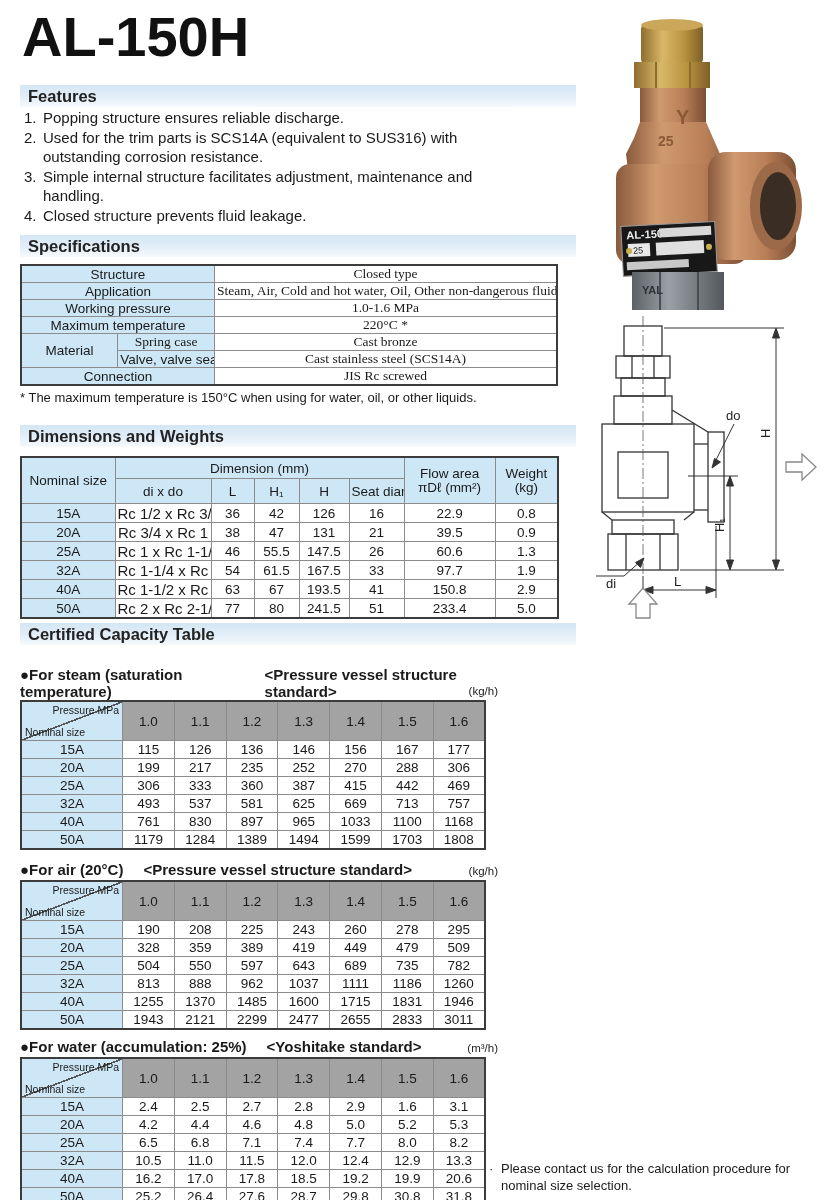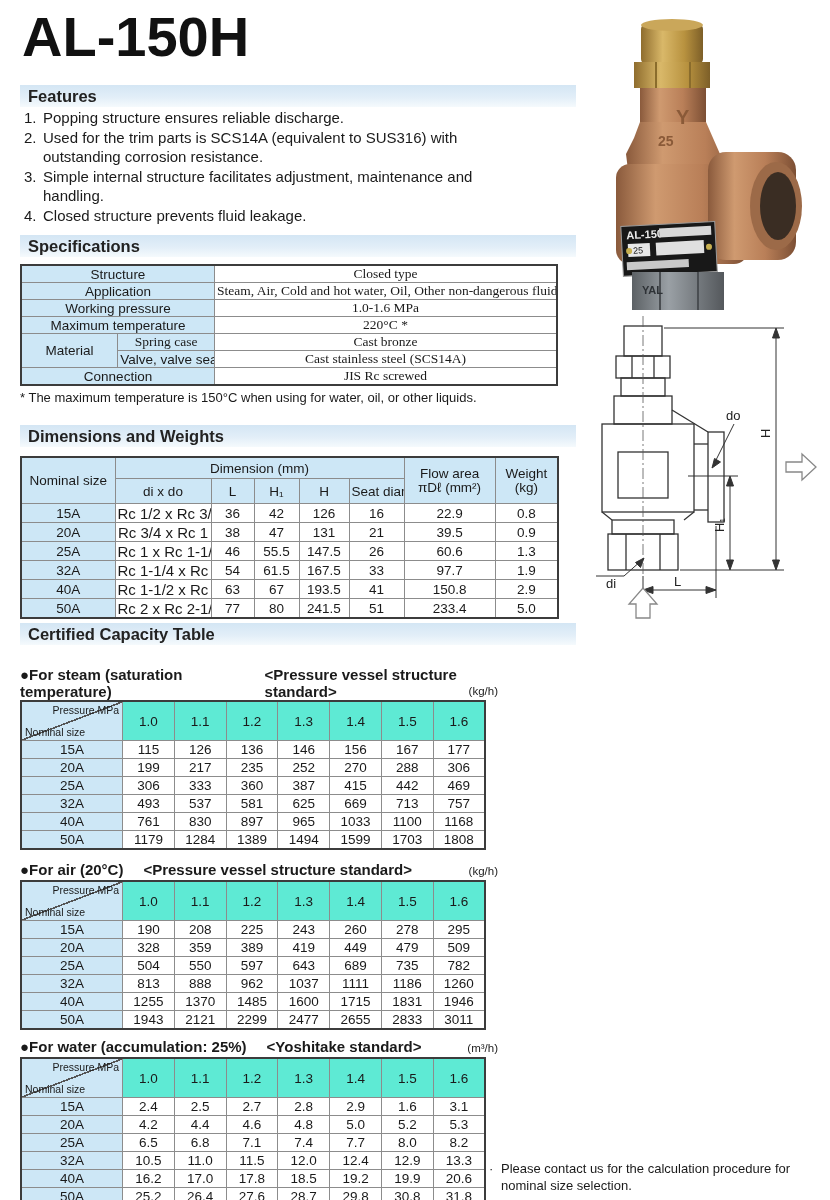--- a/index.html
+++ b/index.html
@@ -45,21 +45,21 @@
   
   .cap-block{position:absolute;left:20px;width:500px;}
   #cap-block-0{top:650px}
   #cap-block-1{top:845px}
   #cap-block-2{top:1022px}
   .cap-title{display:flex;align-items:baseline;width:478px;height:19px;font-size:15px;font-weight:bold;margin-top:16px;}
   .cap-std{margin-left:20px;}
   .cap-unit{margin-left:auto;font-weight:normal;font-size:11.5px;color:#222;}
   .cap-unit-row{width:478px;text-align:right;font-size:11.5px;height:15px;}
   table.cap-table{width:466px;font-size:13.5px;}
-  table.cap-table thead th{height:38px;background:#5eead4;}
+  table.cap-table thead th{height:38px;background:#a3a3a3;}
   table.cap-table thead th.pressure{text-align:center;font-weight:normal;}
   table.cap-table th.corner{width:100px;position:relative;padding:0;
       background:
         linear-gradient(to bottom right,
           rgba(0,0,0,0) calc(50% - 0.8px), #555 calc(50% - 0.8px),
           #555 calc(50% + 0.8px), rgba(0,0,0,0) calc(50% + 0.8px)),
         #cde7f6;}
   .corner-top{position:absolute;top:2px;right:3px;font-size:10.5px;font-weight:normal;}
   .corner-bottom{position:absolute;bottom:2px;left:3px;font-size:10.5px;font-weight:normal;}
   table.cap-table tbody th{height:17px;text-align:center;font-size:13.5px;}

